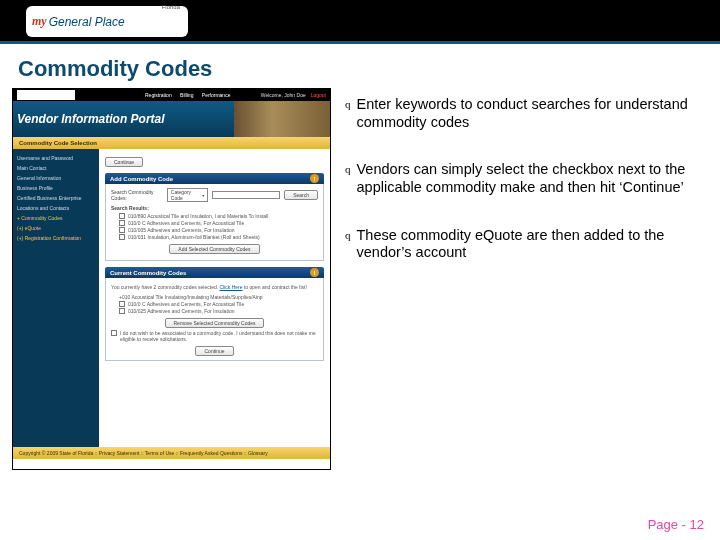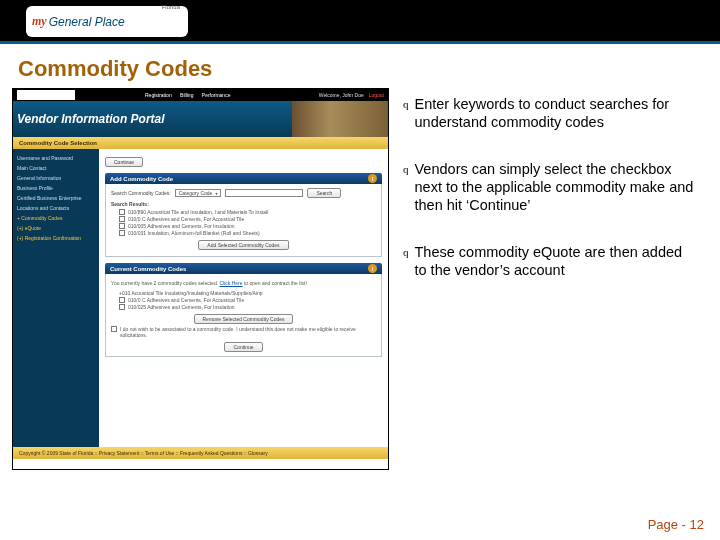--- a/index.html
+++ b/index.html
@@ -1,23 +1,23 @@
 <!DOCTYPE html>
 <html><head>
 <meta charset="utf-8">
 <style>
 *{box-sizing:border-box;margin:0;padding:0}
 body{width:720px;height:540px;font-family:Arial,Helvetica,sans-serif;background:#fff;overflow:hidden;position:relative}
 .topbar{height:44px;background:#000;border-bottom:3px solid #0a5a8a;position:relative}
 .topbar .logo{position:absolute;left:26px;top:6px;width:162px;height:31px;background:#fff;border-radius:6px;display:flex;align-items:center;padding:0 6px;font-style:italic;font-size:12px;color:#004a77}
 .topbar .logo .my{color:#c93a1a;font-weight:700;font-style:italic;font-family:'Comic Sans MS',cursive;margin-right:2px}
 .topbar .logo .florida{position:absolute;top:-2px;right:8px;font-size:6px;color:#555;font-style:normal}
-.slide-title{font-size:22px;font-weight:700;color:#a16207;margin:12px 0 6px 18px}
+.slide-title{font-size:22px;font-weight:700;color:#0c4a6e;margin:12px 0 6px 18px}
 .content{display:flex;padding:0 12px}
-.screenshot{width:377px;height:382px;border:1px solid #000;background:#fff;font-size:7px;color:#333;position:relative;overflow:hidden}
+.screenshot{width:319px;height:382px;border:1px solid #000;background:#fff;font-size:7px;color:#333;position:relative;overflow:hidden}
 .ss-hdr{height:12px;background:#000;display:flex;align-items:center;color:#fff;font-size:5px;padding:0 4px}
 .ss-hdr .mini-logo{width:58px;height:10px;background:#fff;margin-right:70px}
 .ss-hdr .nav span{margin-right:7px}
 .ss-hdr .welcome{margin-left:auto;color:#ddd}
 .ss-hdr .logout{color:#f55;margin-left:5px}
 .ss-banner{height:36px;background:linear-gradient(180deg,#0f5a85 0%,#083a58 100%);display:flex;align-items:center;position:relative;overflow:hidden}
 .ss-banner .vip{color:#fff;font-size:12px;font-style:italic;font-weight:700;margin-left:4px}
 .ss-banner .photo{position:absolute;right:0;top:0;width:96px;height:36px;background:linear-gradient(90deg,#6a5030 0%,#a88d5a 40%,#7a6035 100%)}
 .ss-subbar{height:12px;background:linear-gradient(180deg,#f7d56a,#e0b63a);font-size:6px;font-weight:700;color:#3a2c00;display:flex;align-items:center;padding-left:6px}
 .ss-body{display:flex;height:298px}
@@ -38,21 +38,21 @@
 .chk-row{display:flex;align-items:flex-start;gap:3px;margin:1px 0 1px 8px;color:#555}
 .cb{width:6px;height:6px;border:1px solid #777;background:#fff;flex-shrink:0}
 .center-btn{display:flex;justify-content:center;margin:4px 0 2px 0}
 .note{color:#555;margin:2px 0 4px 0}
 .note .link{color:#0a5a9a;text-decoration:underline}
 .bottom-cont{display:flex;justify-content:center;margin-top:4px}
 .ss-foot{height:12px;background:linear-gradient(180deg,#f7d56a,#e0b63a);font-size:5px;color:#3a2c00;display:flex;align-items:center;padding-left:6px}
 .bullets{flex:1;padding:8px 10px 0 14px;font-size:14.5px;color:#000;line-height:1.22}
 .bullets .item{display:flex;margin-bottom:30px}
 .bullets .mark{font-family:'Times New Roman',serif;font-size:11px;margin-right:6px;margin-top:2px}
-.page-num{position:absolute;right:16px;bottom:8px;font-size:13px;color:#c2410c}
+.page-num{position:absolute;right:16px;bottom:8px;font-size:13px;color:#ec4899}
 </style>
 </head>
 <body>
 
 <div class="topbar">
   <div class="logo">
     <span class="my">my</span>
     <span>General Place</span>
     <span class="florida">Florida</span>
   </div>

